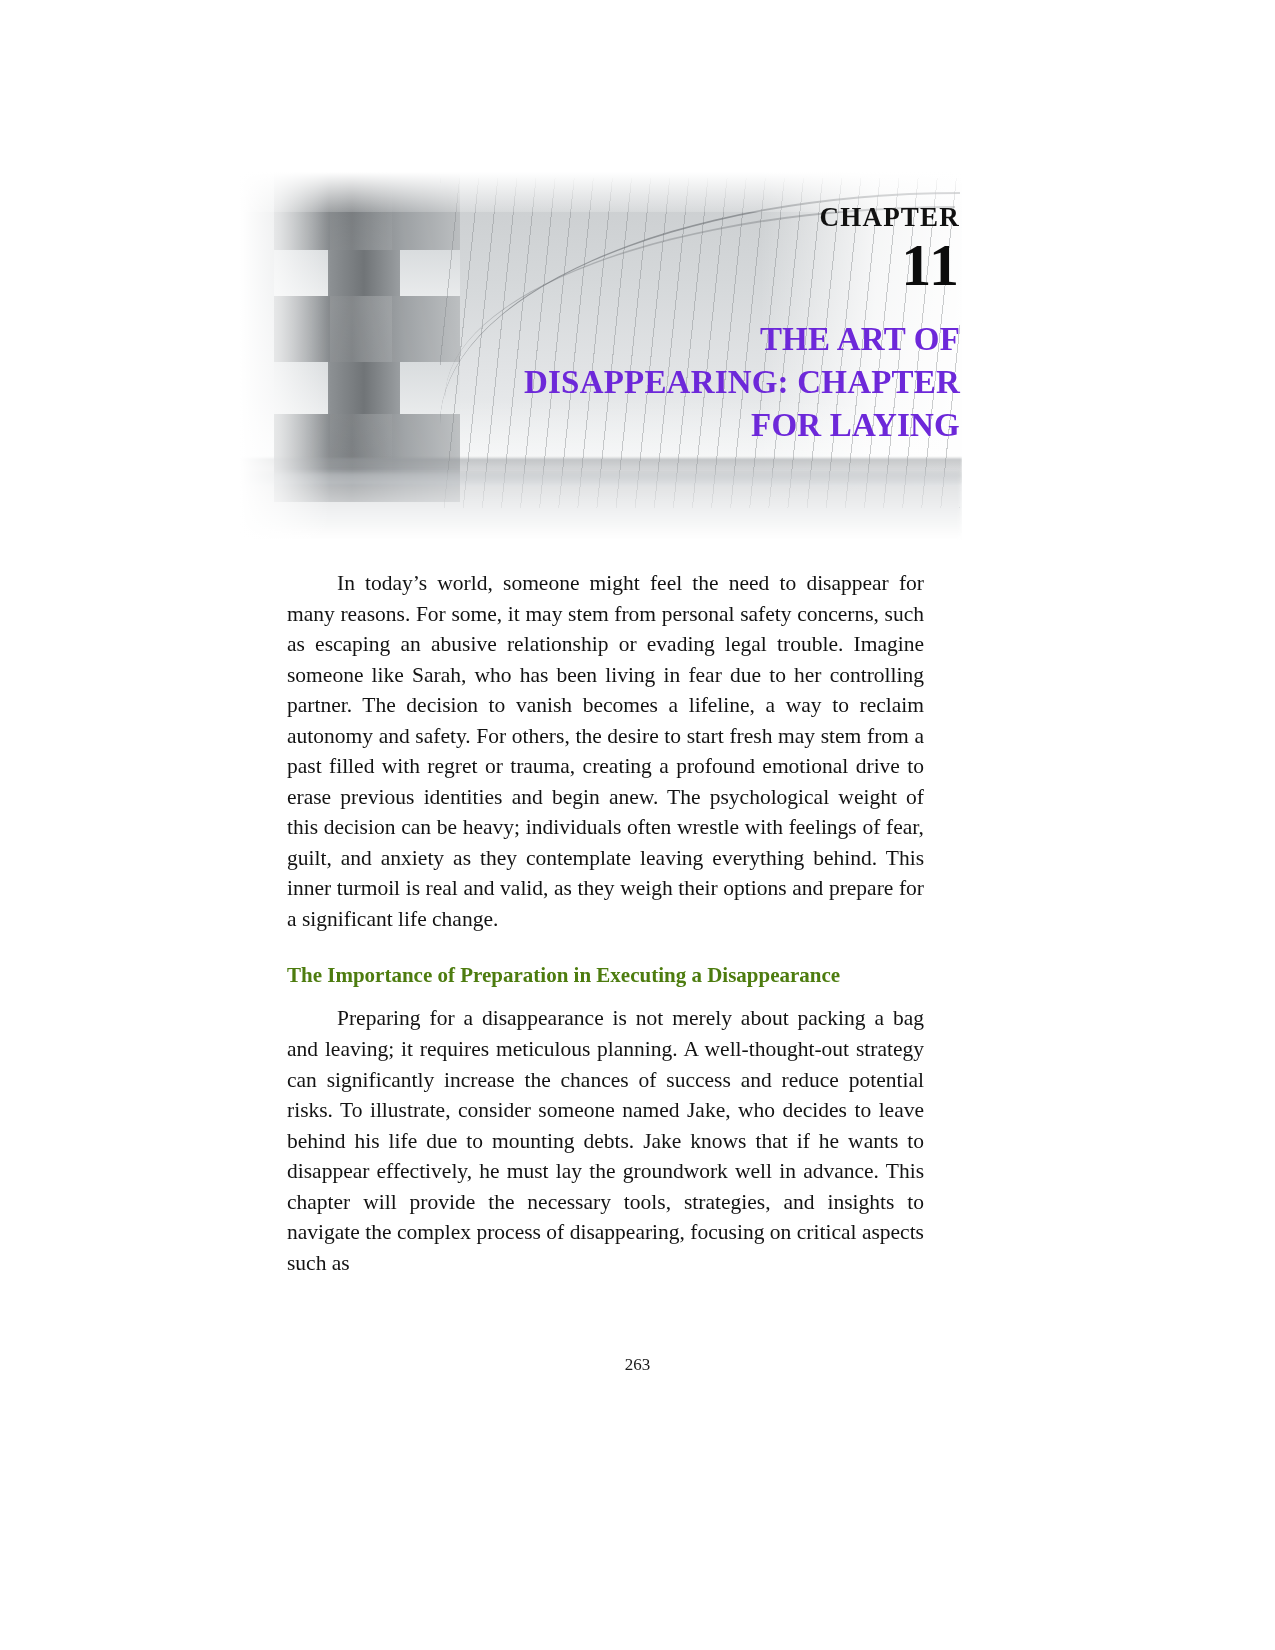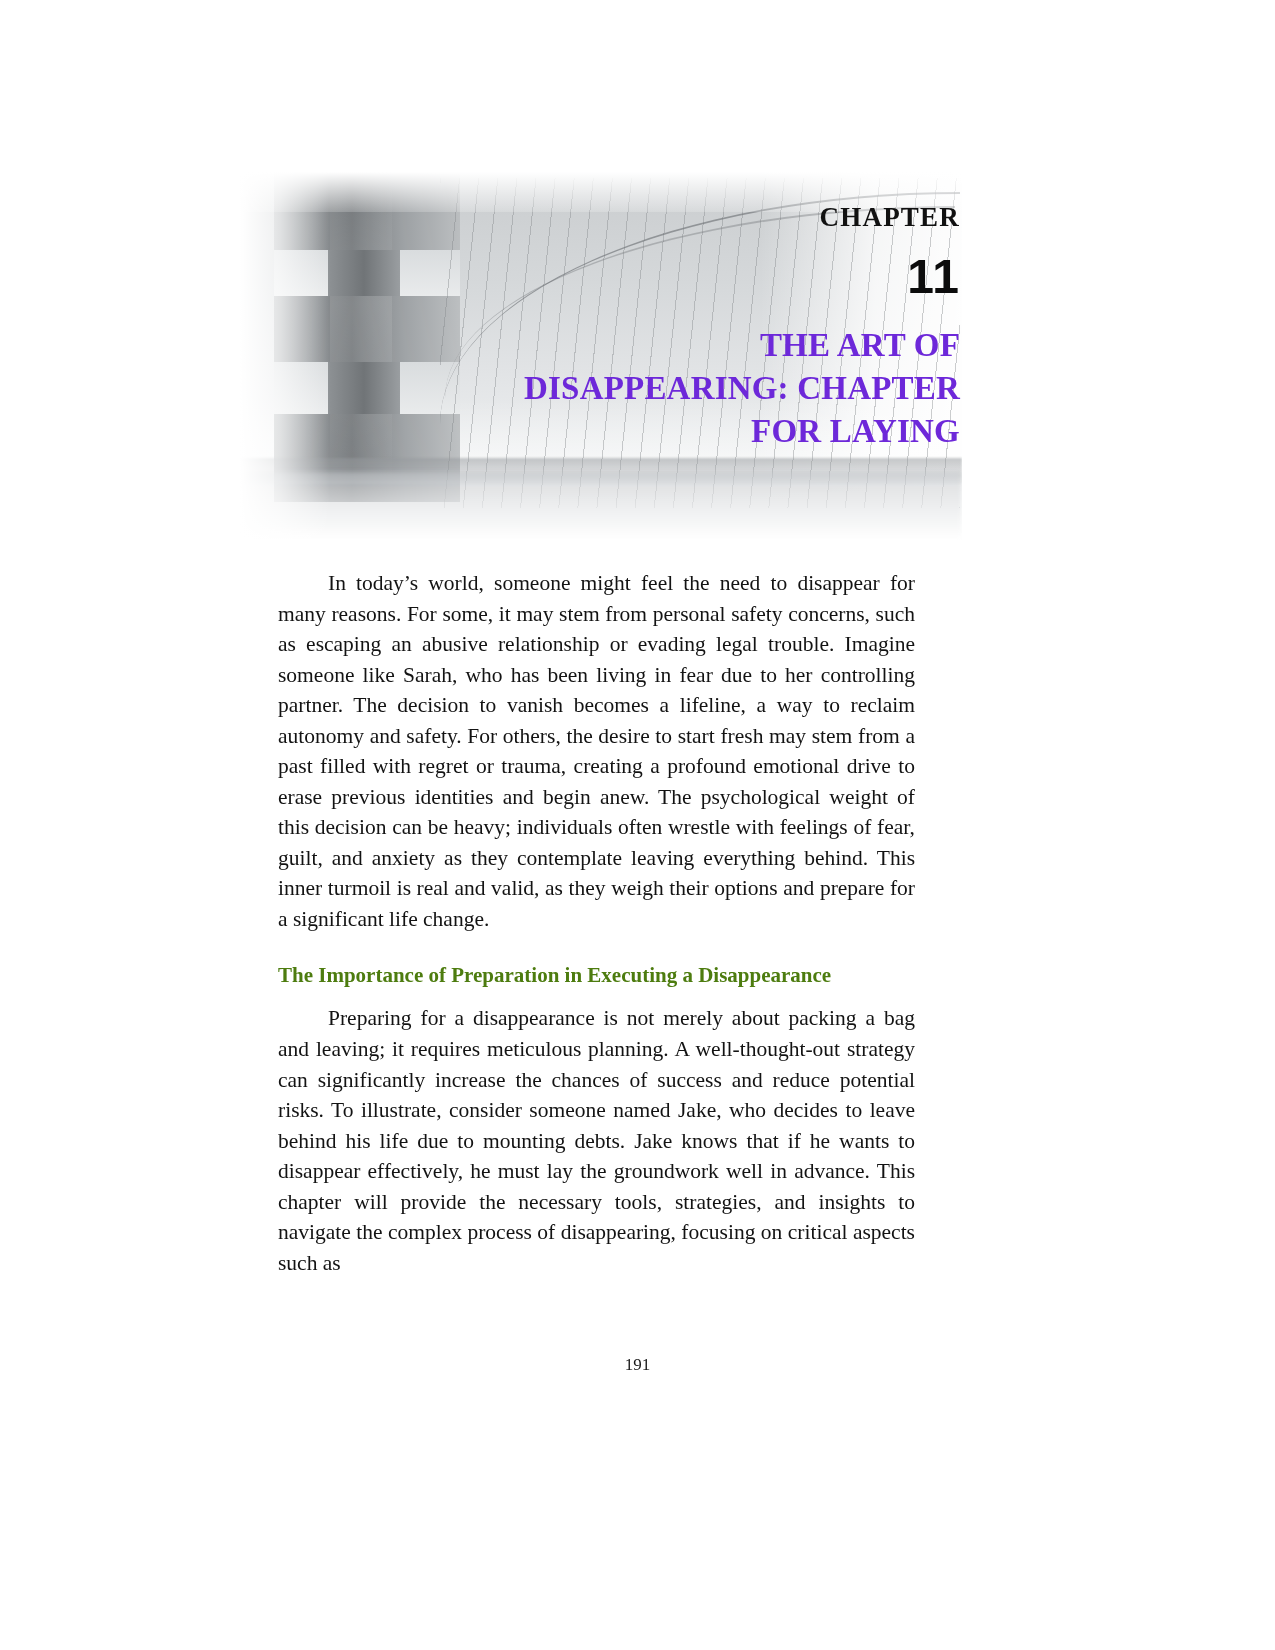--- a/index.html
+++ b/index.html
@@ -138,42 +138,42 @@
   }
   .chapter-word {
     font-family: "Liberation Serif", serif;
     font-weight: bold;
     font-size: 27px;
     letter-spacing: 1.2px;
     color: #111111;
     line-height: 1;
   }
   .chapter-number {
-    font-family: Liberation Sans, sans-serif;
-    font-weight: bold;
-    font-size: 48px;
+    font-family: Liberation Serif, serif;
+    font-weight: bold;
+    font-size: 60px;
     line-height: 1.02;
-    margin-top: 22px;
+    margin-top: 4px;
     color: #0c0c0c;
     letter-spacing: 1px;
   }
   .chapter-title {
     font-family: "Liberation Serif", serif;
     font-weight: bold;
     font-size: 33px;
     line-height: 1.30;
     margin-top: 22px;
     color: #6d28d9;
     letter-spacing: 0.2px;
   }
 
   
   .body-col {
     position: absolute;
-    left: 278px;
+    left: 287px;
     top: 568px;
     width: 637px;
   }
   p.para {
     margin: 0 0 16px 0;
     font-size: 21.5px;
     line-height: 1.42;
     text-align: justify;
     text-indent: 50px;
     color: #131313;
@@ -230,14 +230,14 @@
       </div>
     </div>
   </div>
 
   <div class="body-col">
     <p class="para">In today’s world, someone might feel the need to disappear for many reasons. For some, it may stem from personal safety concerns, such as escaping an abusive relationship or evading legal trouble. Imagine someone like Sarah, who has been living in fear due to her controlling partner. The decision to vanish becomes a lifeline, a way to reclaim autonomy and safety. For others, the desire to start fresh may stem from a past filled with regret or trauma, creating a profound emotional drive to erase previous identities and begin anew. The psychological weight of this decision can be heavy; individuals often wrestle with feelings of fear, guilt, and anxiety as they contemplate leaving everything behind. This inner turmoil is real and valid, as they weigh their options and prepare for a significant life change.</p>
     <h2 class="subhead">The Importance of Preparation in Executing a Disappearance</h2>
     <p class="para">Preparing for a disappearance is not merely about packing a bag and leaving; it requires meticulous planning. A well-thought-out strategy can significantly increase the chances of success and reduce potential risks. To illustrate, consider someone named Jake, who decides to leave behind his life due to mounting debts. Jake knows that if he wants to disappear effectively, he must lay the groundwork well in advance. This chapter will provide the necessary tools, strategies, and insights to navigate the complex process of disappearing, focusing on critical aspects such as</p>
   </div>
 
-  <div class="page-number">191</div>
+  <div class="page-number">263</div>
 </div>
 
 </body></html>

